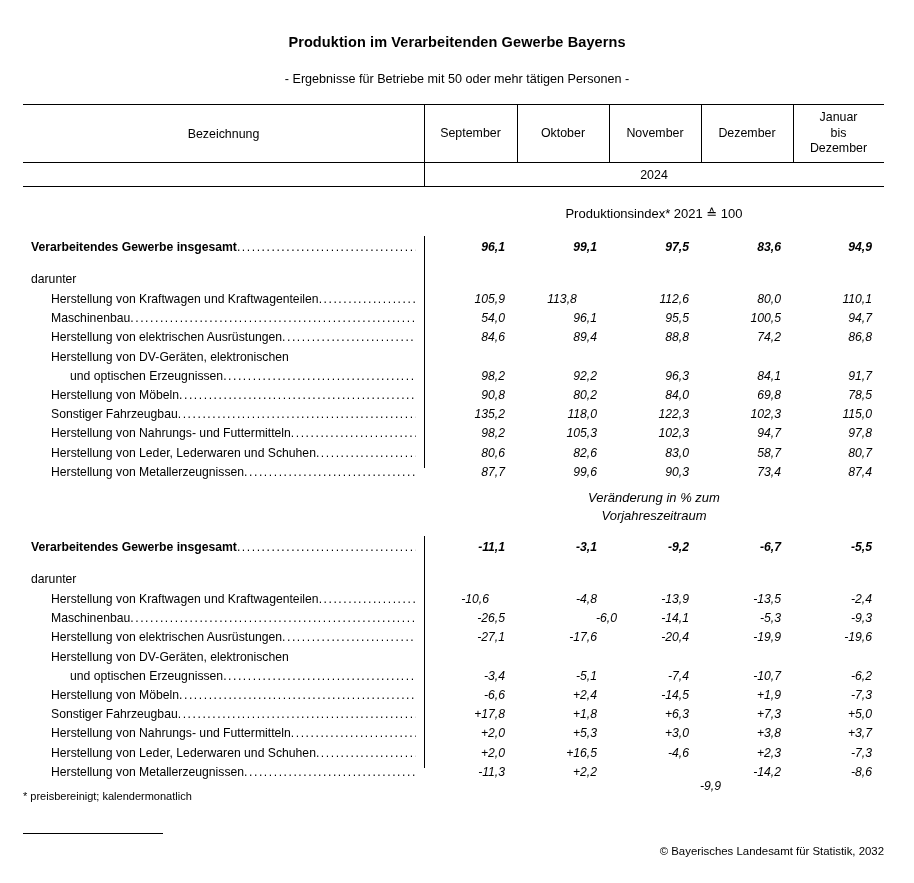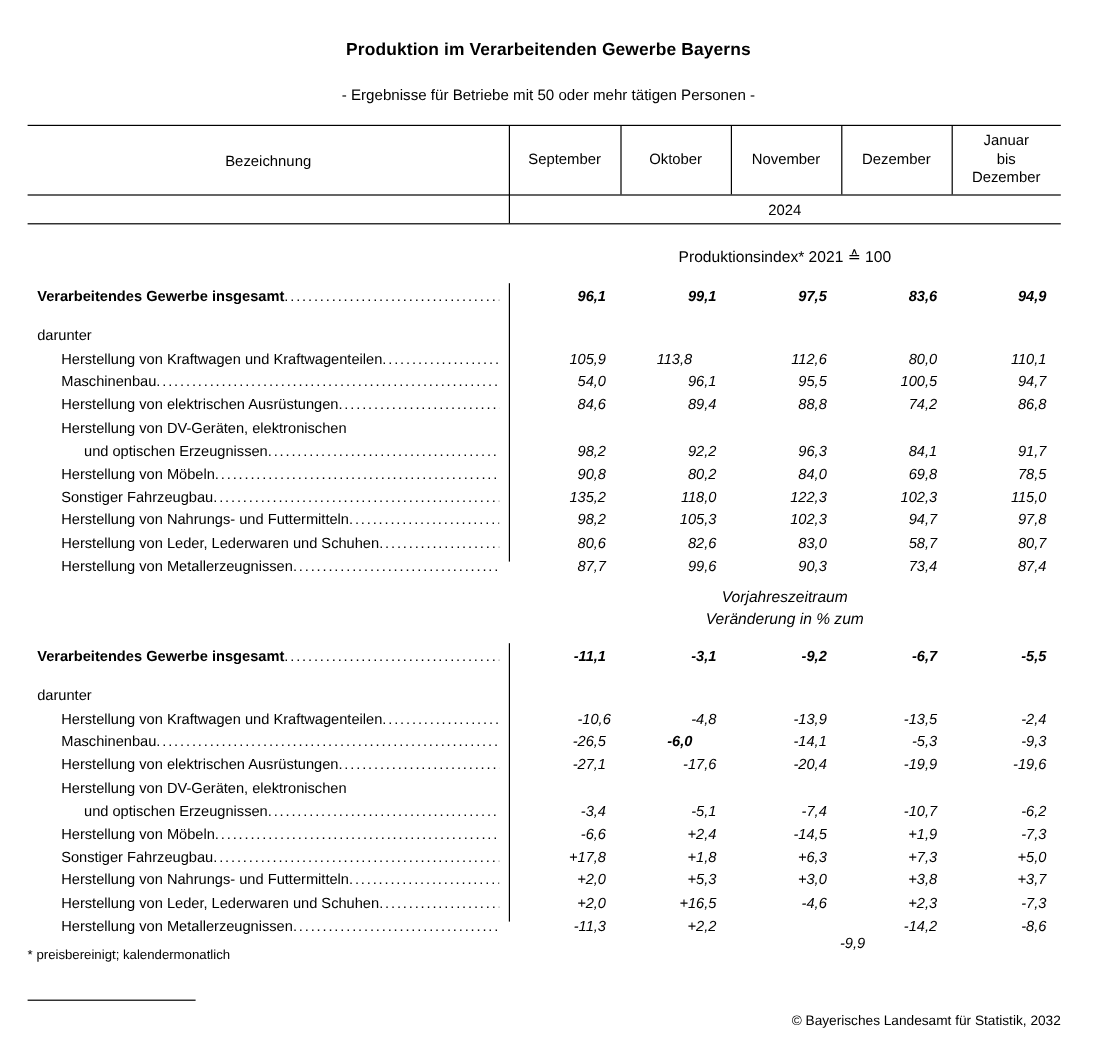--- a/index.html
+++ b/index.html
@@ -240,22 +240,22 @@
       <div>Dezember</div>
     </div>
   </div>
 
   <div class="hdr-year">2024</div>
 
   <div class="block-caption" id="caption-index">
     <div>Produktionsindex* 2021 ≙ 100</div>
   </div>
   <div class="block-caption" id="caption-change">
+    <div>Veränderung in % zum</div>
     <div>Vorjahreszeitraum</div>
-    <div>Veränderung in % zum</div>
   </div>
 
   <div class="vrule" id="vrule-block1"></div>
   <div class="vrule" id="vrule-block2"></div>
 
   <div id="rows-container">
       <div class="row" style="top: 238px;">
         <div class="label total"><span>Verarbeitendes Gewerbe insgesamt</span><span class="leader" style="max-width: 179.062px;"> ..........................................................................................</span></div>
         <div class="val total" style="left: 412px; width: 70px;">96,1</div>
         <div class="val total" style="left: 504px; width: 70px;">99,1</div>
@@ -347,30 +347,30 @@
         <div class="val total" style="left: 504px; width: 70px;">-3,1</div>
         <div class="val total" style="left: 596px; width: 70px;">-9,2</div>
         <div class="val total" style="left: 688px; width: 70px;">-6,7</div>
         <div class="val total" style="left: 779px; width: 70px;">-5,5</div>
       </div>
       <div class="row" style="top: 570px;">
         <div class="label"><span>darunter</span></div>
       </div>
       <div class="row" style="top: 590px;">
         <div class="label indent"><span>Herstellung von Kraftwagen und Kraftwagenteilen</span><span class="leader" style="max-width: 97.375px;"> ..........................................................................................</span></div>
-        <div class="val" style="left: 416px; width: 70px;">-10,6</div>
+        <div class="val" style="left: 396px; width: 70px;">-10,6</div>
         <div class="val" style="left: 504px; width: 70px;">-4,8</div>
         <div class="val" style="left: 596px; width: 70px;">-13,9</div>
         <div class="val" style="left: 688px; width: 70px;">-13,5</div>
         <div class="val" style="left: 779px; width: 70px;">-2,4</div>
       </div>
       <div class="row" style="top: 609.2px;">
         <div class="label indent"><span>Maschinenbau</span><span class="leader" style="max-width: 285.719px;"> ..........................................................................................</span></div>
         <div class="val" style="left: 412px; width: 70px;">-26,5</div>
-        <div class="val" style="left: 484px; width: 70px; font-weight: bold;">-6,0</div>
+        <div class="val" style="left: 524px; width: 70px;">-6,0</div>
         <div class="val" style="left: 596px; width: 70px;">-14,1</div>
         <div class="val" style="left: 688px; width: 70px;">-5,3</div>
         <div class="val" style="left: 779px; width: 70px;">-9,3</div>
       </div>
       <div class="row" style="top: 628.4px;">
         <div class="label indent"><span>Herstellung von elektrischen Ausrüstungen</span><span class="leader" style="max-width: 133.969px;"> ..........................................................................................</span></div>
         <div class="val" style="left: 412px; width: 70px;">-27,1</div>
         <div class="val" style="left: 504px; width: 70px;">-17,6</div>
         <div class="val" style="left: 596px; width: 70px;">-20,4</div>
         <div class="val" style="left: 688px; width: 70px;">-19,9</div>

